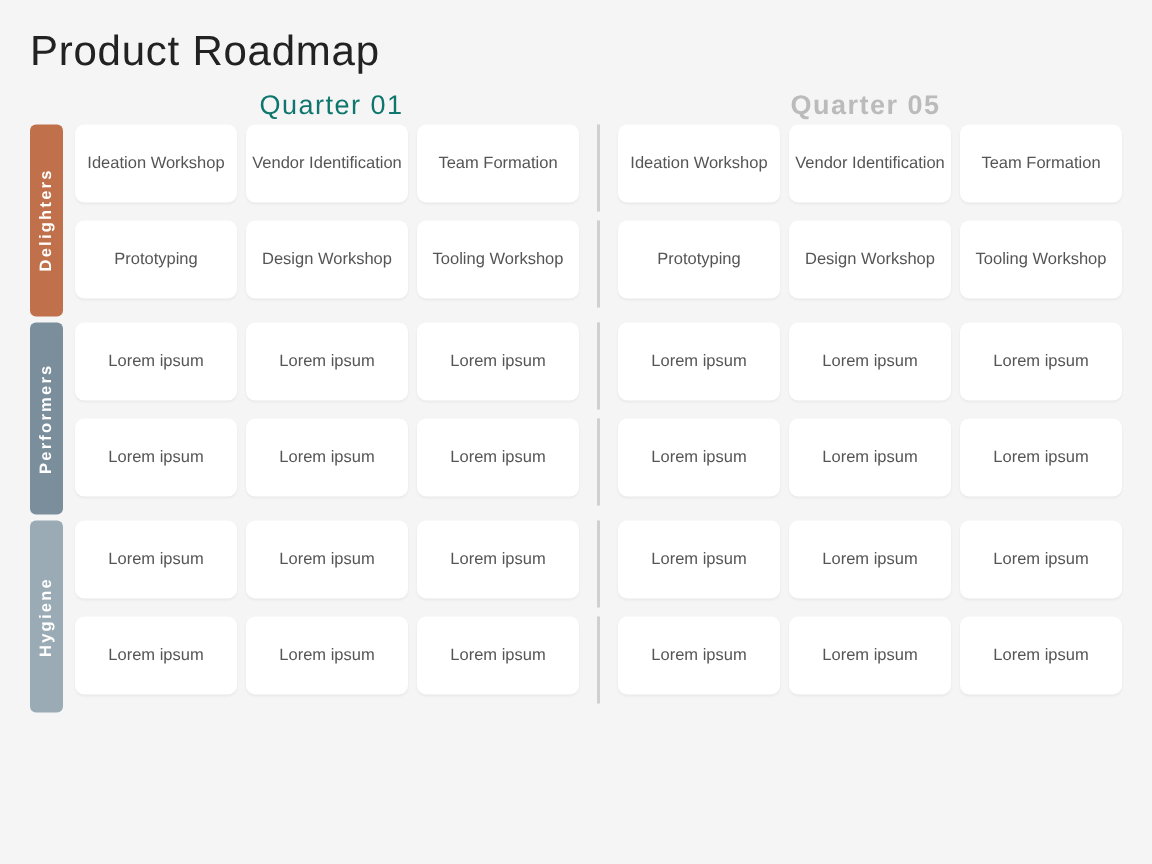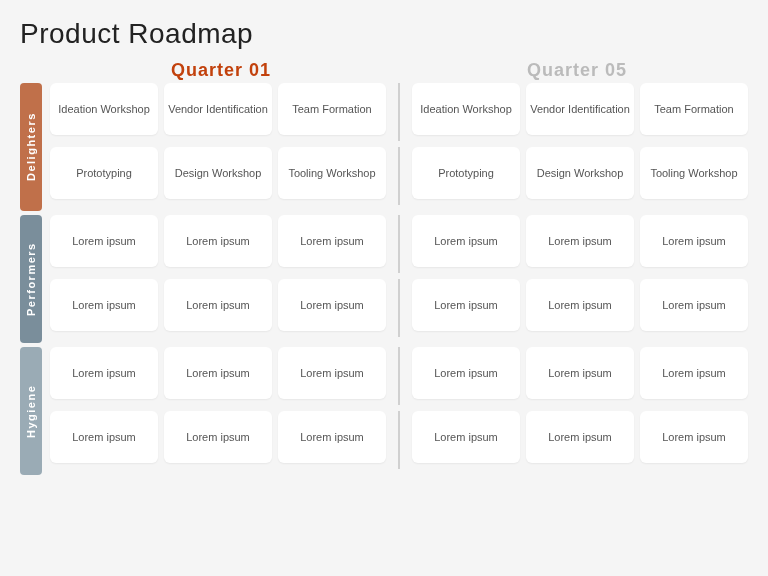--- a/index.html
+++ b/index.html
@@ -126,21 +126,21 @@
     }
   </style>
 </head>
 <body>
 
 <div class="slide">
   <div class="page-title">Product Roadmap</div>
 
   <div class="quarter-headers-row">
     <div class="qhr-half">
-      <span class="quarter-label" style="font-size:18px;font-weight:700;color:#c2410c;letter-spacing:1px;">Quarter 01</span>
+      <span class="quarter-label" style="font-size:18px;font-weight:400;color:#0f766e;letter-spacing:1px;">Quarter 01</span>
     </div>
     <div class="qhr-divider"></div>
     <div class="qhr-half">
       <span class="quarter-label" style="font-size:18px;font-weight:600;color:#bbb;letter-spacing:1px;">Quarter 05</span>
     </div>
   </div>
 
 
   <div id="sections-container">
       <div class="section-wrapper">

